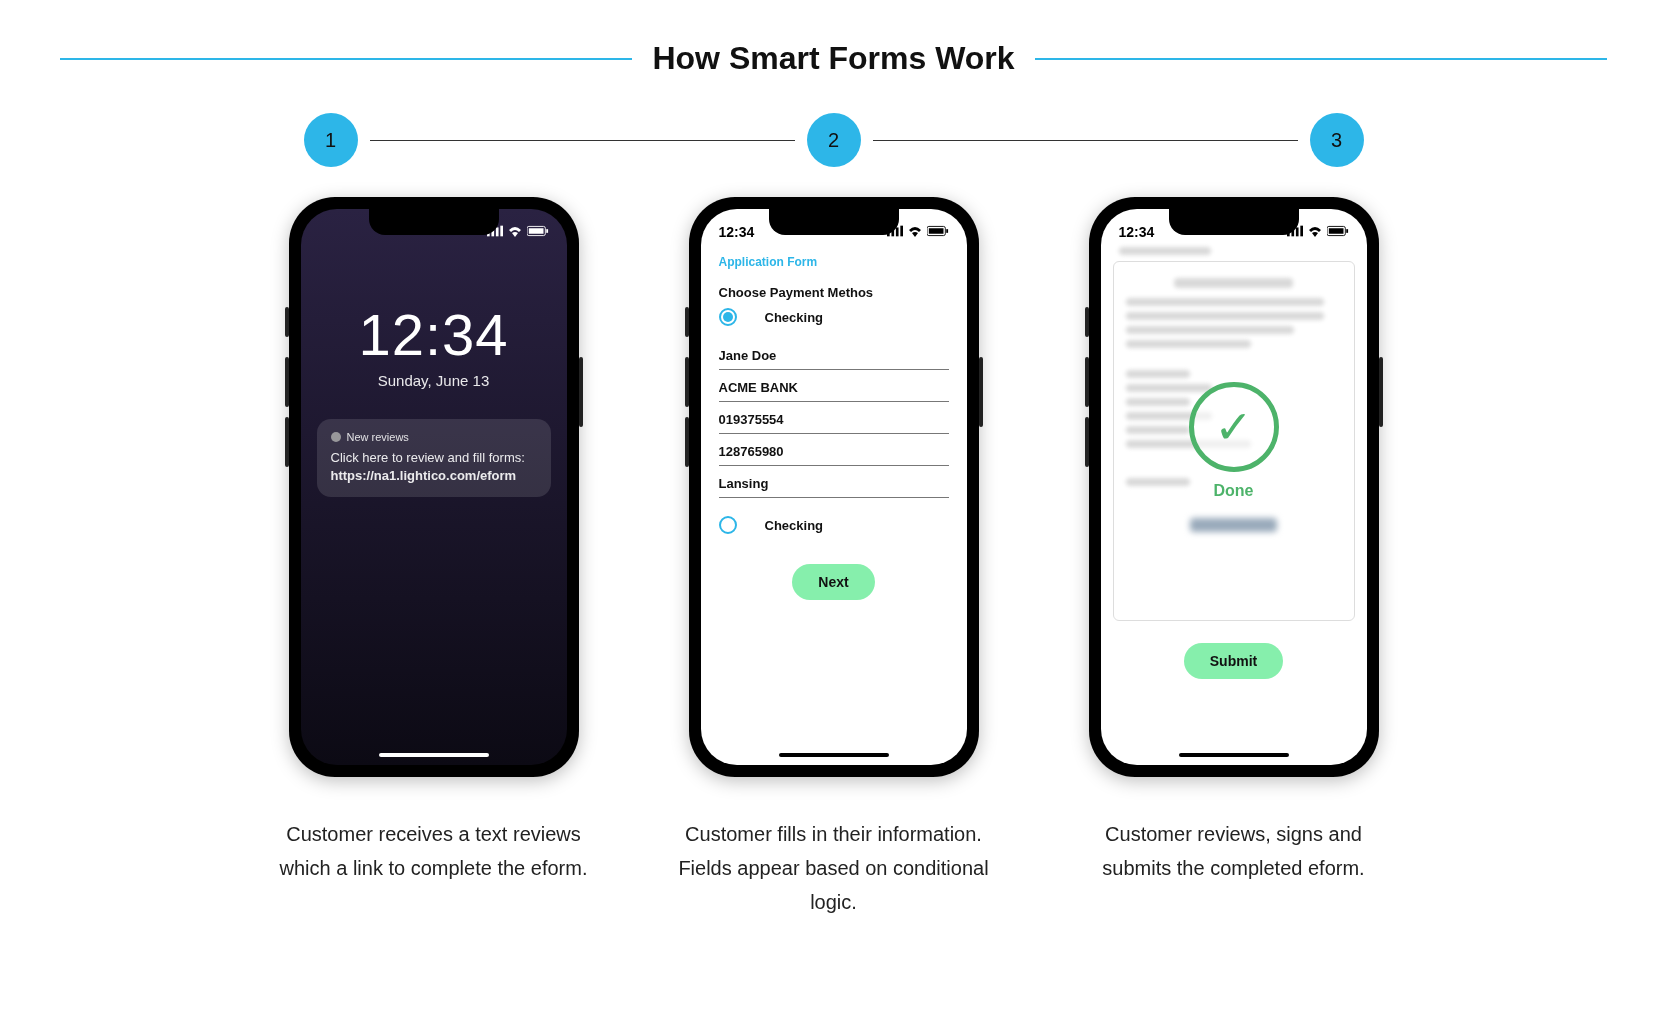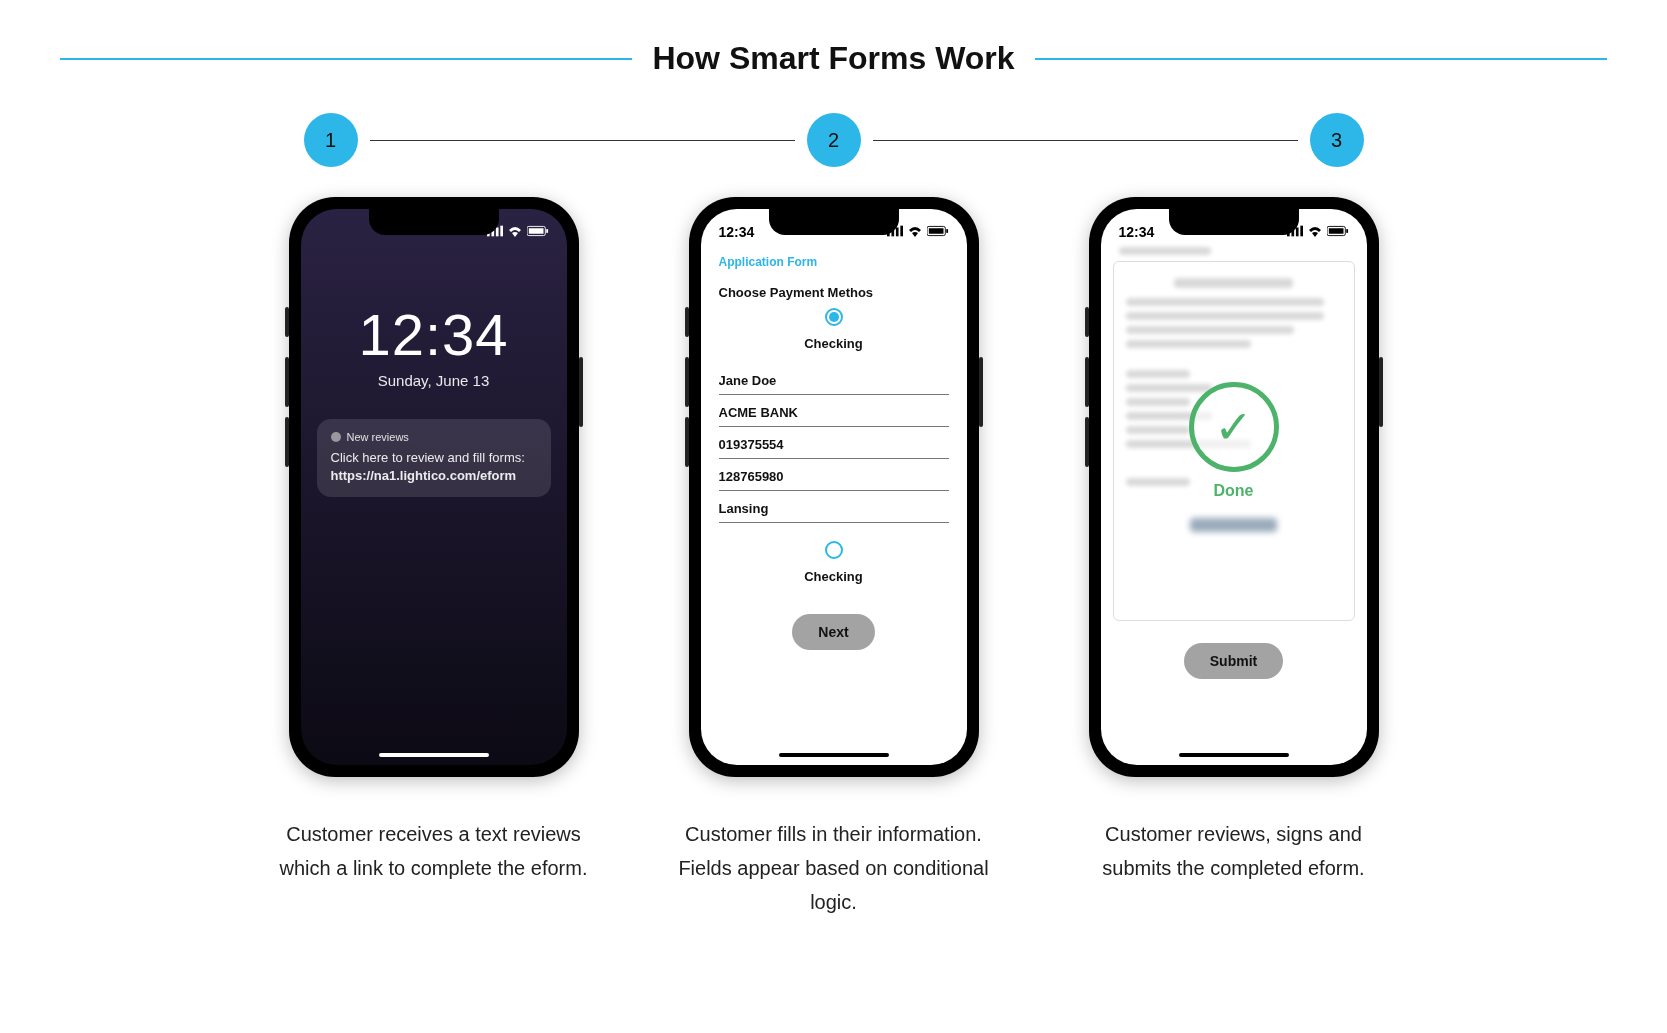--- a/index.html
+++ b/index.html
@@ -120,36 +120,36 @@
   .notif-header { display:flex; align-items:center; gap:6px; opacity:0.85; margin-bottom:6px; }
   .notif-dot { width:10px;height:10px;border-radius:50%;background:#aaa; }
   .notif-body { font-size:13px; line-height:1.4; opacity:0.9; }
   .notif-body .link { font-weight:600; }
   
   .form-screen { background:#fff; color:#111; }
   .form-screen .status-bar { color:#000; }
   .form-title { color:#2db6e8; font-weight:700; font-size:12px; padding:14px 18px 8px; }
   .form-body { padding:0 18px; }
   .sub-label { font-weight:700; font-size:13px; margin:8px 0 8px; }
-  .radio-row { display:flex; align-items:center; gap:10px; margin:4px 0 12px; font-size:13px; font-weight:600;flex-direction:column; }
+  .radio-row { display:flex; align-items:center; gap:28px; margin:4px 0 12px; font-size:13px; font-weight:600; }
   .radio-outer {
     width:18px;height:18px;border-radius:50%;
     border:2px solid #2db6e8;
     display:flex;align-items:center;justify-content:center;
     flex-shrink:0;
   }
   .radio-filled .radio-inner { width:10px;height:10px;border-radius:50%;background:#2db6e8; }
   .field {
     border:none; border-bottom:1px solid #777;
     font-size:13px; font-weight:600; padding:10px 0 6px; width:100%;
     background:transparent; color:#111;
   }
   .form-next-wrap { display:flex; justify-content:center; margin-top:30px; }
   .pill-btn {
-    background:#a3a3a3; color:#111; font-weight:700;
+    background:#86efac; color:#111; font-weight:700;
     border:none; border-radius:999px;
     padding:10px 26px; font-size:14px;
   }
   
   .review-screen { background:#fff; color:#111; }
   .review-screen .status-bar { color:#000; }
   .review-title { color:#2db6e8; font-weight:700; font-size:17px; padding:14px 18px 8px; }
   .review-doc {
     margin:6px 12px 0;
     border:1px solid #ddd;

